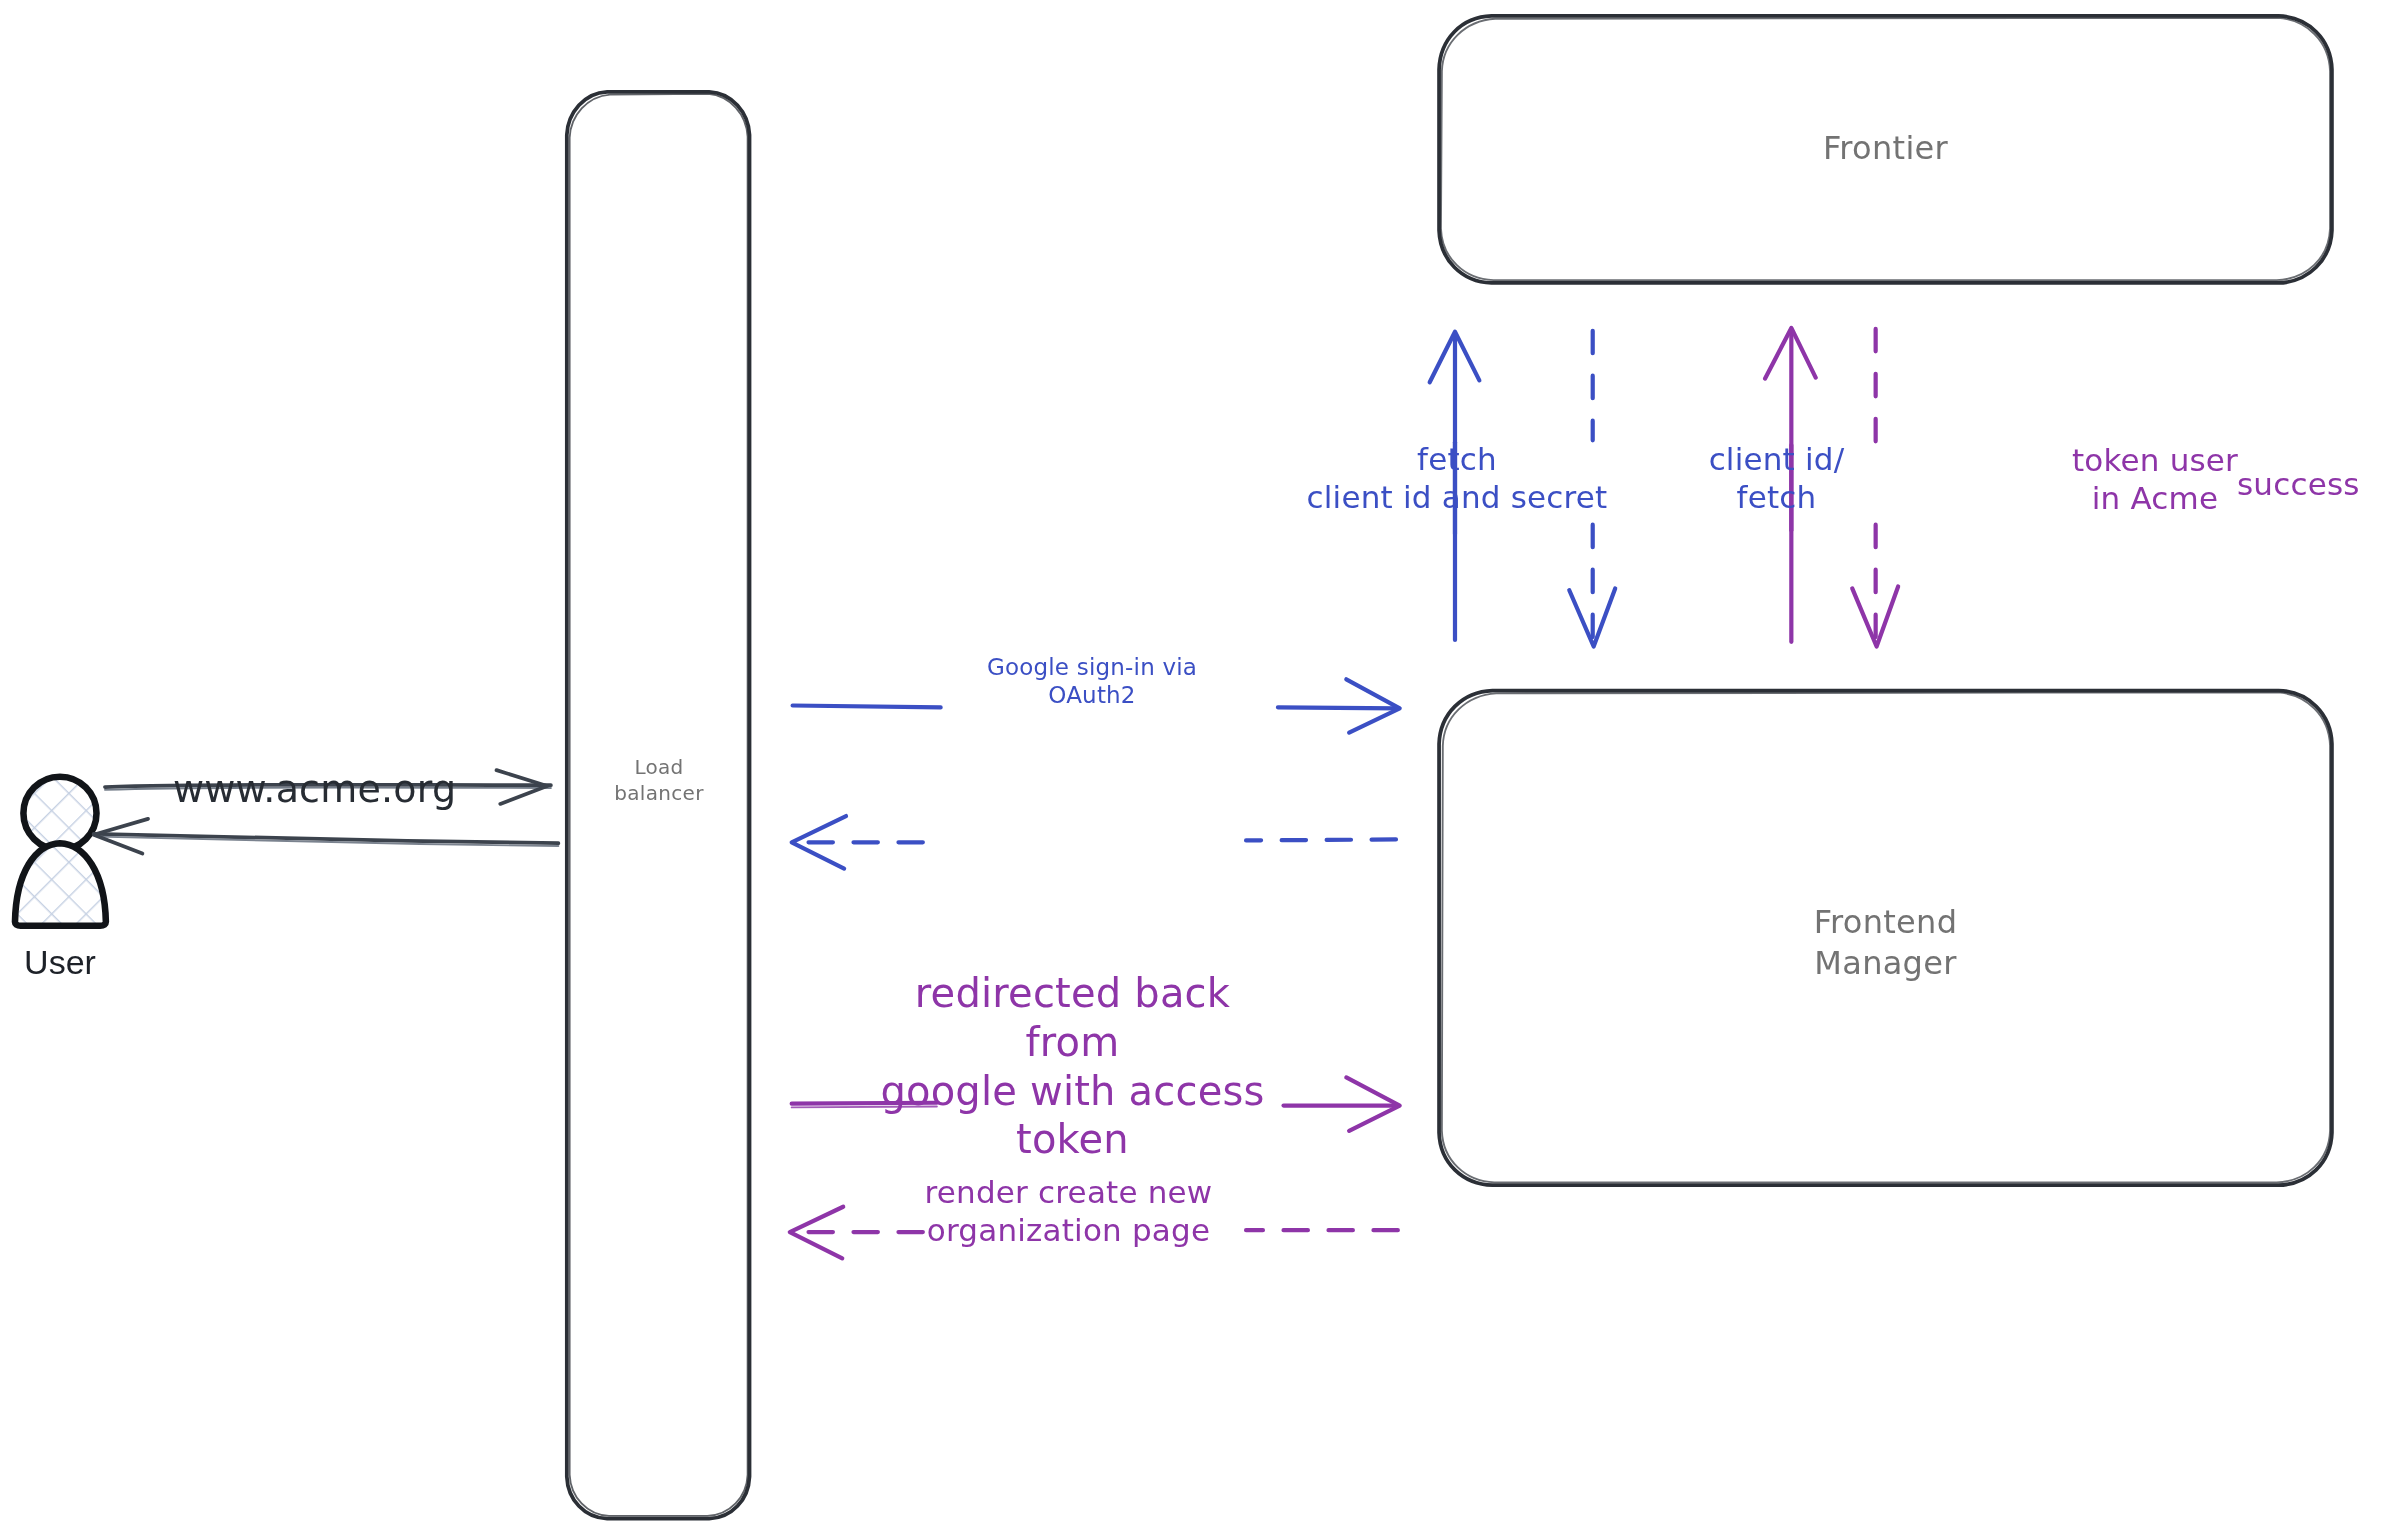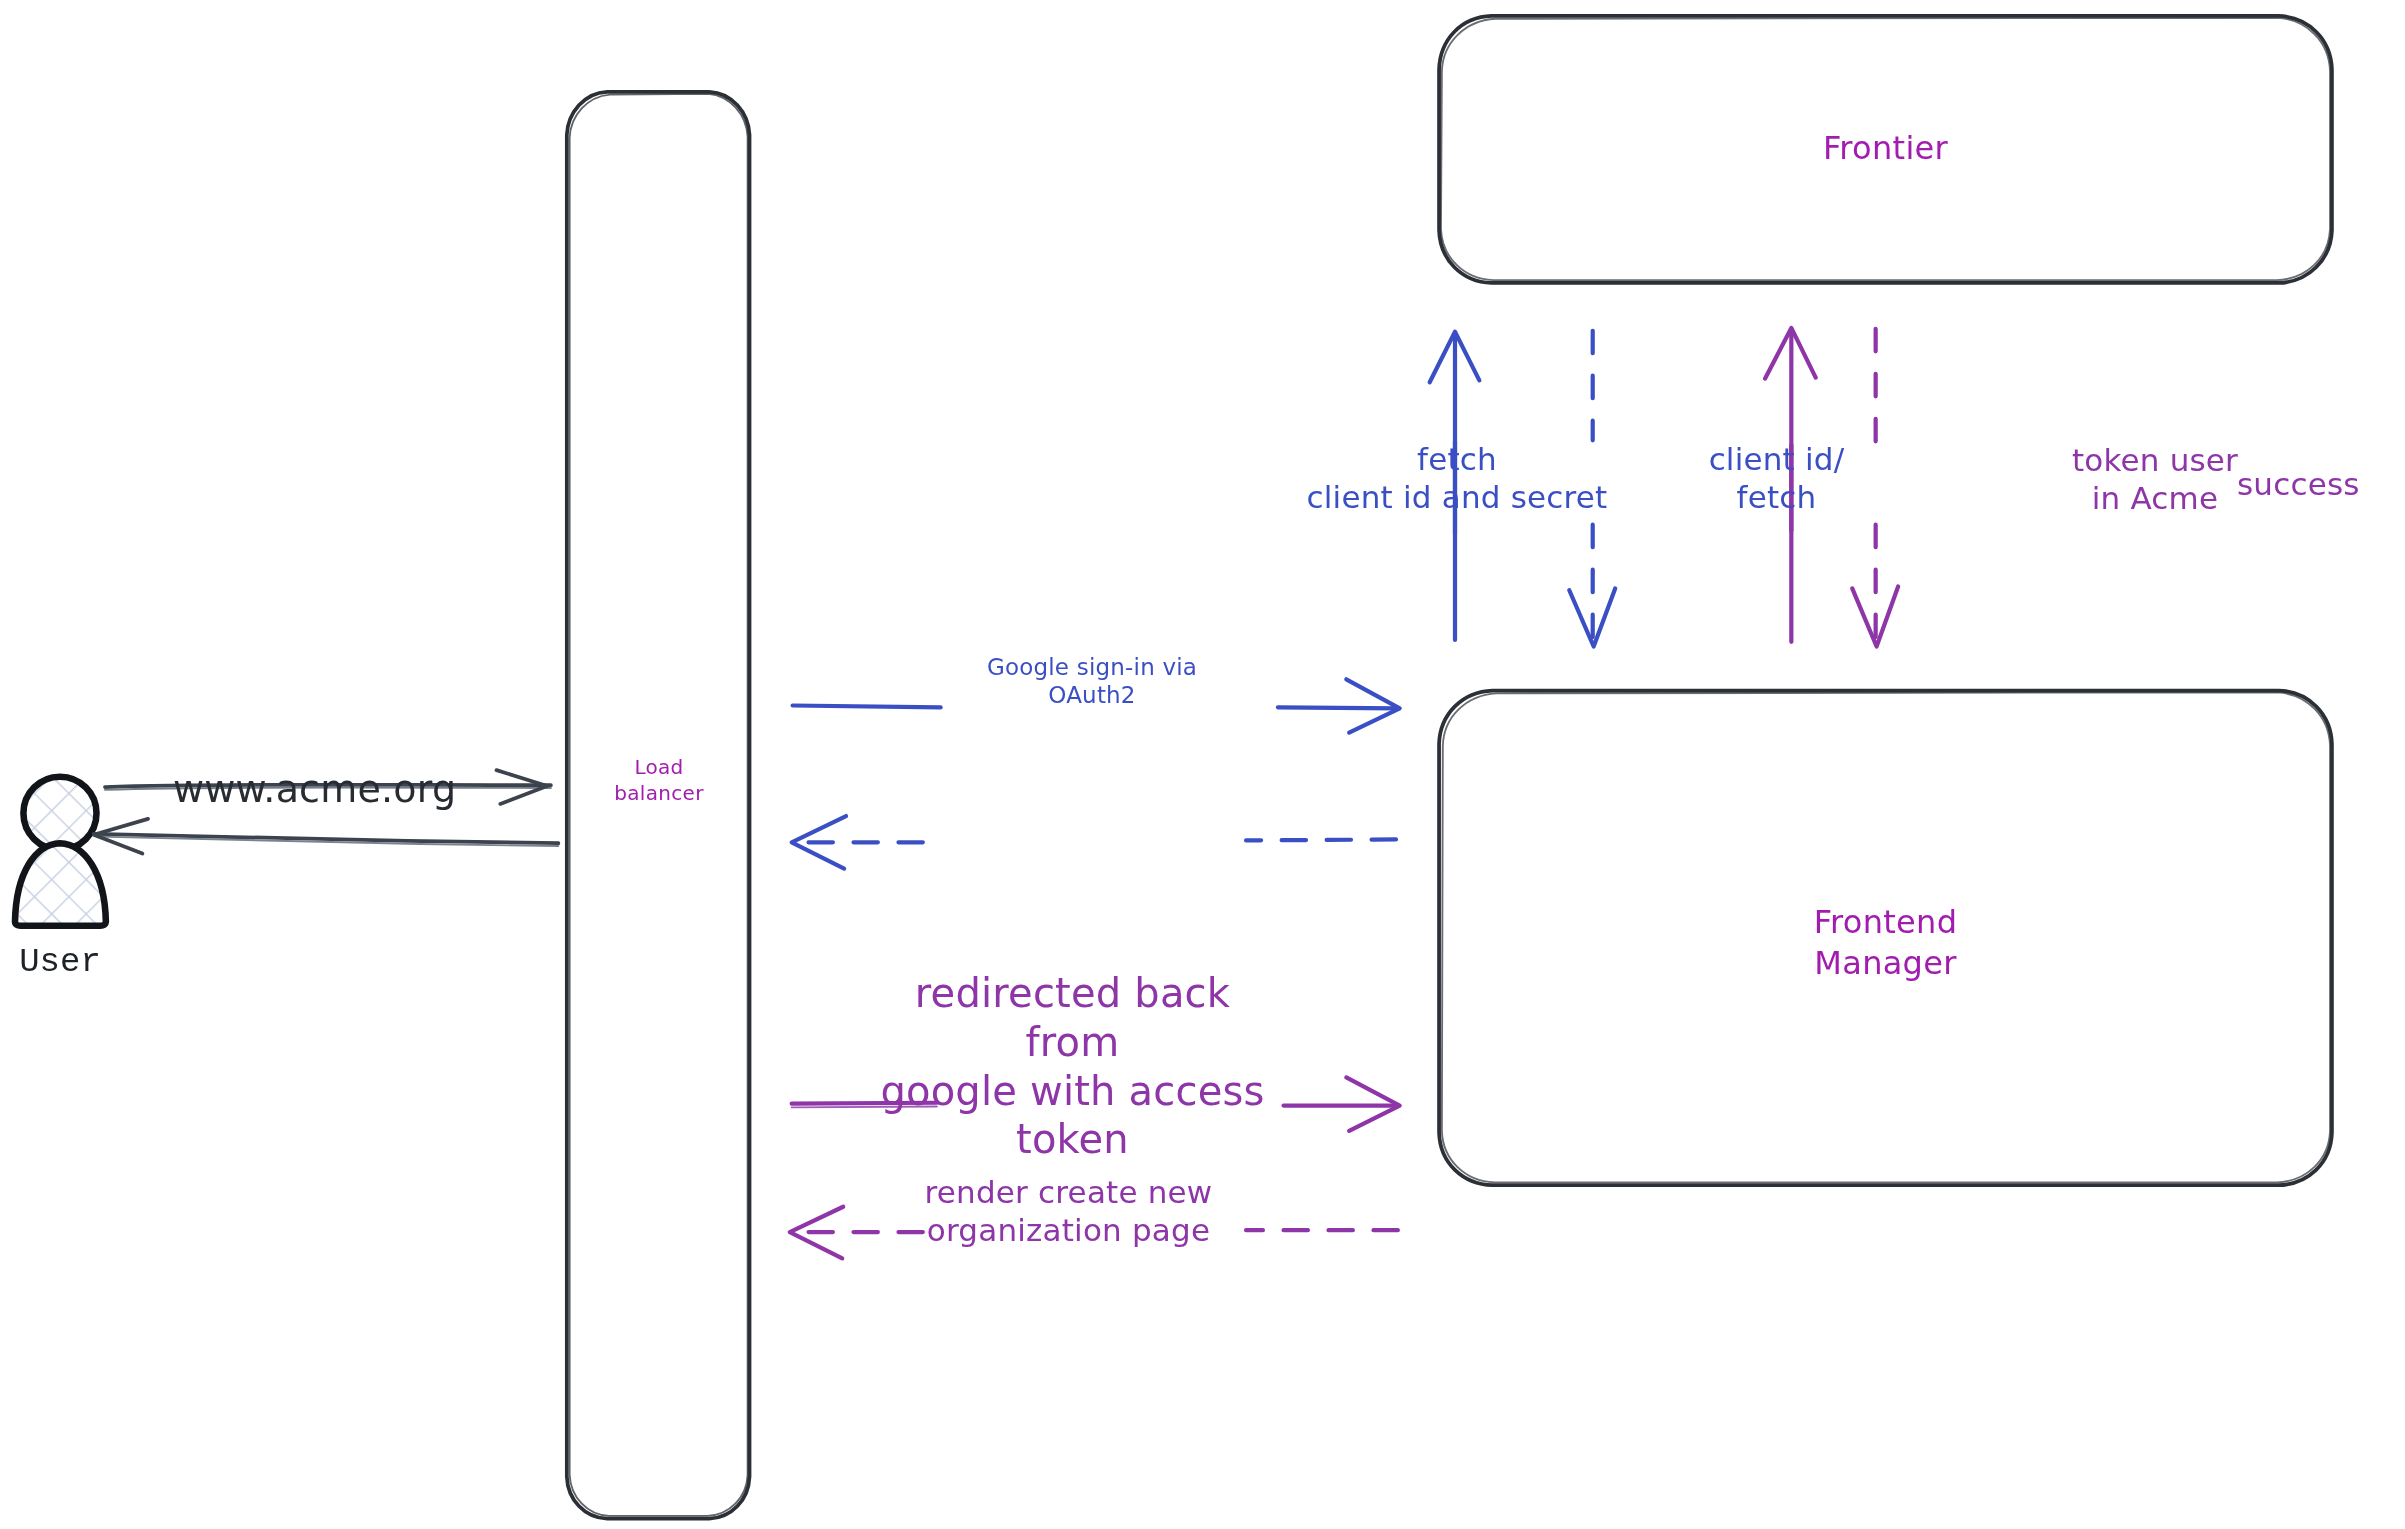--- a/index.html
+++ b/index.html
@@ -21,40 +21,40 @@
     position: absolute;
     left: 0;
     top: 0;
     width: 2405px;
     height: 1530px;
     overflow: visible;
   }
   .node-label {
     position: absolute;
     font-family: "DejaVu Sans", sans-serif;
-    color: #a21caf;
+    color: #737373;
     text-align: center;
     line-height: 1.28;
     white-space: pre-line;
     letter-spacing: 0.3px;
   }
   .edge-label {
     position: absolute;
     font-family: "DejaVu Sans", sans-serif;
     text-align: center;
     line-height: 1.22;
     white-space: pre-line;
     letter-spacing: 0.2px;
   }
   .lbl-dark  { color: #272c33; }
   .lbl-blue  { color: #3b4fc4; }
   .lbl-purp  { color: #8e35a8; }
   .actor-caption {
     position: absolute;
-    font-family: Liberation Mono, monospace;
+    font-family: Liberation Sans, sans-serif;
     color: #1d2128;
     text-align: center;
   }
 </style>
 </head>
 <body>
 
 <div id="canvas">
 
   <svg class="layer" viewBox="0 0 2567 1633" xmlns="http://www.w3.org/2000/svg">

